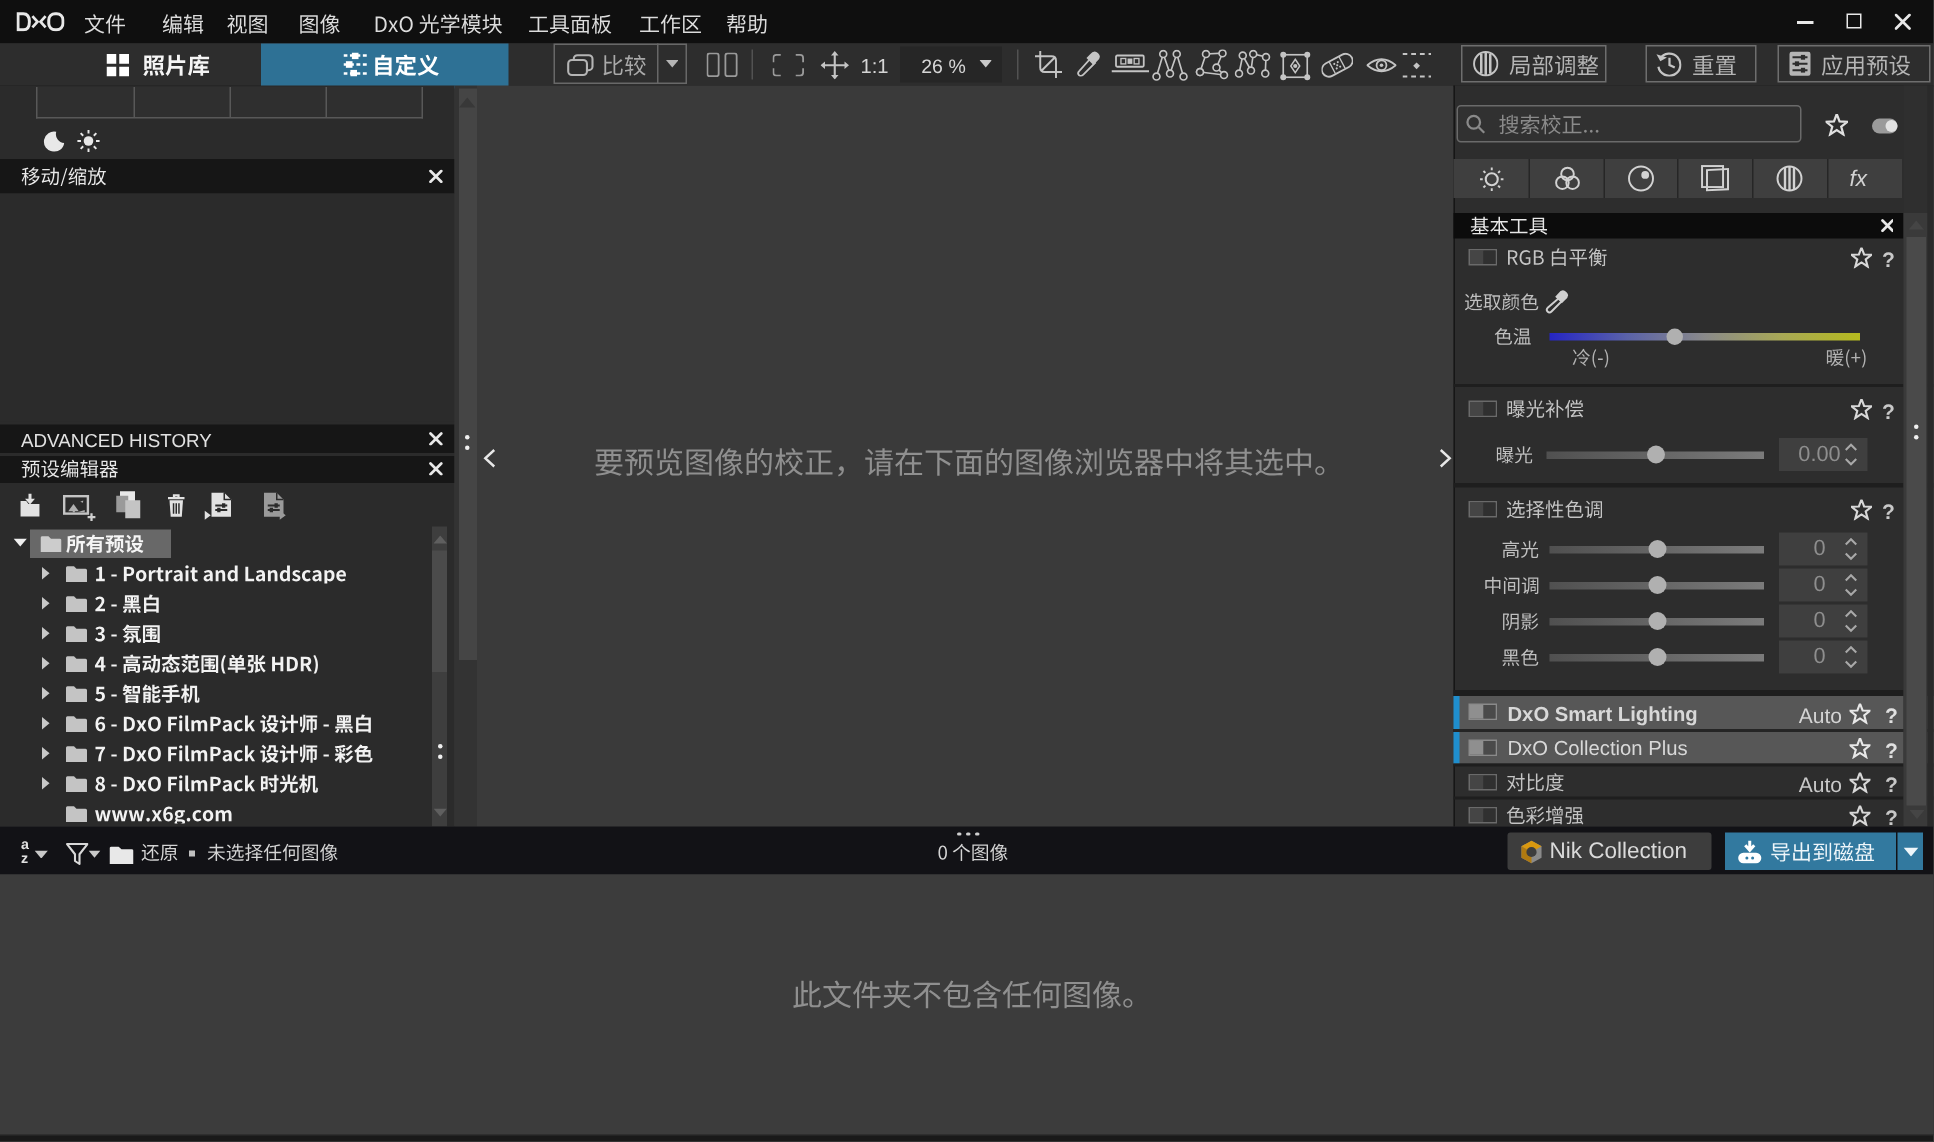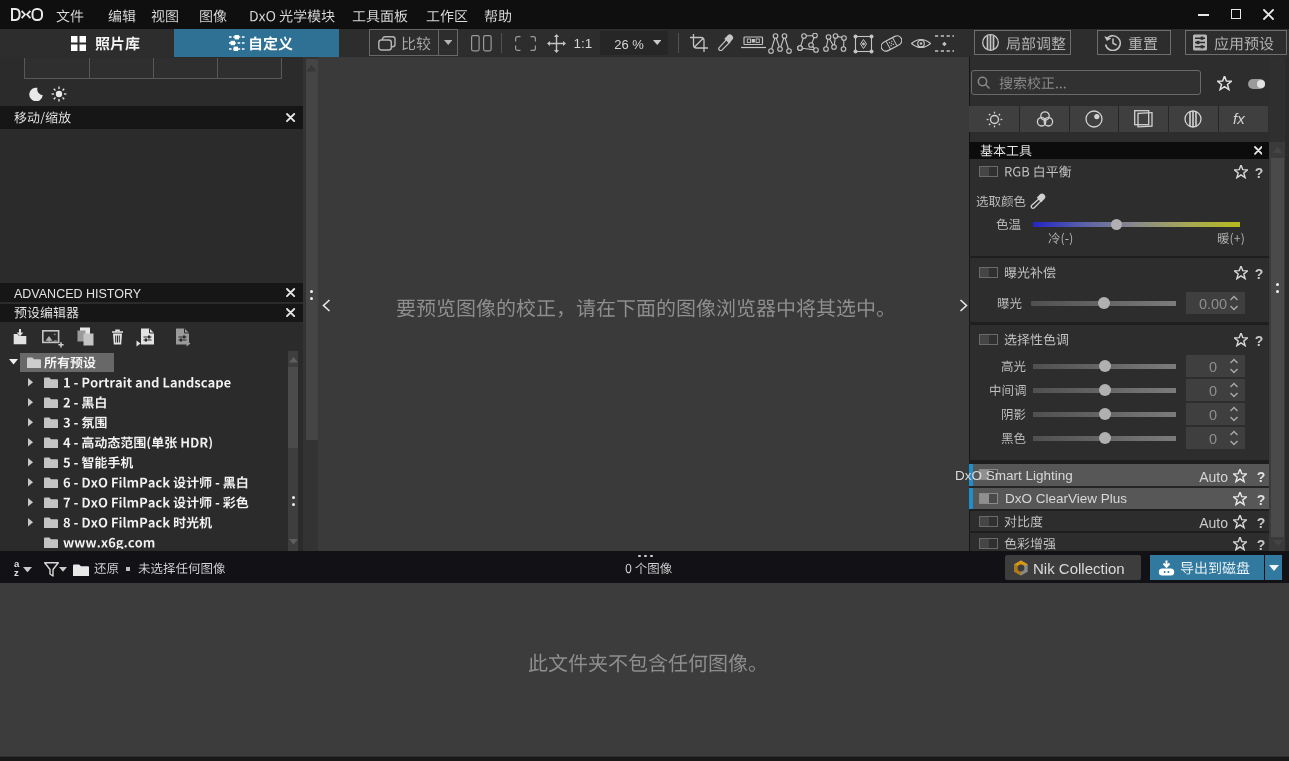--- a/index.html
+++ b/index.html
@@ -539,33 +539,33 @@
     <div style="position:absolute;left:1213px;top:438px;transform:translateX(-50%);font-size:14.5px;color:#8e8e8e;font-weight:400;line-height:0;white-space:nowrap;"><span style="vertical-align:middle">0</span></div>
     <svg style="position:absolute;left:1229px;top:430px;" width="10" height="16" viewBox="0 0 10 16">
       <path d="M1.5 5 L5 1.5 L8.5 5 M1.5 11 L5 14.5 L8.5 11" stroke="#a8a8a8" stroke-width="1.4" fill="none"></path>
     </svg>
     <div style="position:absolute;left:969px;top:460px;width:320px;height:4px;background:#1e1e1e;"></div>
     <div style="position:absolute;left:969px;top:464px;width:320px;height:22px;background:#575757;"></div>
     <div style="position:absolute;left:969px;top:464px;width:4px;height:22px;background:#1f8ecd;"></div>
     <div style="position:absolute;left:979px;top:469px;width:19px;height:11px;border:1px solid #8a8a8a;box-sizing:border-box;"></div>
     <div style="position:absolute;left:980px;top:470px;width:9px;height:9px;background:#8f8f8f;"></div>
     <div style="position:absolute;left:989px;top:470px;width:8px;height:9px;background:#4a4a4a;"></div>
-    <div style="position:absolute;left:955px;top:475.5px;font-size:13.5px;color:#d8d8d8;font-weight:400;line-height:0;white-space:nowrap;"><span style="vertical-align:middle">DxO Smart Lighting</span></div>
+    <div style="position:absolute;left:1005px;top:475.5px;font-size:13.5px;color:#d8d8d8;font-weight:700;line-height:0;white-space:nowrap;"><span style="vertical-align:middle">DxO Smart Lighting</span></div>
     <div style="position:absolute;left:1228px;top:475.5px;transform:translateX(-100%);font-size:14px;color:#d4d4d4;font-weight:400;line-height:0;white-space:nowrap;"><span style="vertical-align:middle">Auto</span></div>
     <svg style="position:absolute;left:1233px;top:468.5px;" width="14" height="14" viewBox="0 0 14 14">
       <polygon points="7.00,0.00 8.73,4.62 13.66,4.84 9.80,7.91 11.11,12.66 7.00,9.94 2.89,12.66 4.20,7.91 0.34,4.84 5.27,4.62" fill="none" stroke="#e8e8e8" stroke-width="1.4" stroke-linejoin="miter"></polygon>
     </svg>
     <div style="position:absolute;left:1261px;top:475.5px;transform:translateX(-50%);font-size:14px;color:#e0e0e0;font-weight:700;line-height:0;white-space:nowrap;"><span style="vertical-align:middle">?</span></div>
     <div style="position:absolute;left:969px;top:486px;width:320px;height:2px;background:#252525;"></div>
     <div style="position:absolute;left:969px;top:488px;width:320px;height:21px;background:#575757;"></div>
     <div style="position:absolute;left:969px;top:488px;width:4px;height:21px;background:#1f8ecd;"></div>
     <div style="position:absolute;left:979px;top:493px;width:19px;height:11px;border:1px solid #8a8a8a;box-sizing:border-box;"></div>
     <div style="position:absolute;left:980px;top:494px;width:9px;height:9px;background:#8f8f8f;"></div>
     <div style="position:absolute;left:989px;top:494px;width:8px;height:9px;background:#4a4a4a;"></div>
-    <div style="position:absolute;left:1005px;top:498.5px;font-size:13.5px;color:#d8d8d8;font-weight:400;line-height:0;white-space:nowrap;"><span style="vertical-align:middle">DxO ClearView Plus</span></div>
+    <div style="position:absolute;left:1005px;top:498.5px;font-size:13.5px;color:#d8d8d8;font-weight:400;line-height:0;white-space:nowrap;"><span style="vertical-align:middle">DxO Collection Plus</span></div>
     <svg style="position:absolute;left:1233px;top:491.5px;" width="14" height="14" viewBox="0 0 14 14">
       <polygon points="7.00,0.00 8.73,4.62 13.66,4.84 9.80,7.91 11.11,12.66 7.00,9.94 2.89,12.66 4.20,7.91 0.34,4.84 5.27,4.62" fill="none" stroke="#e8e8e8" stroke-width="1.4" stroke-linejoin="miter"></polygon>
     </svg>
     <div style="position:absolute;left:1261px;top:498.5px;transform:translateX(-50%);font-size:14px;color:#e0e0e0;font-weight:700;line-height:0;white-space:nowrap;"><span style="vertical-align:middle">?</span></div>
     <div style="position:absolute;left:969px;top:509px;width:320px;height:2px;background:#1e1e1e;"></div>
     <div style="position:absolute;left:979px;top:516px;width:19px;height:11px;border:1px solid #6a6a6a;box-sizing:border-box;"></div>
     <div style="position:absolute;left:980px;top:517px;width:9px;height:9px;background:#454545;"></div>
     <div style="position:absolute;left:989px;top:517px;width:8px;height:9px;background:#303030;"></div>
     <svg style="position:absolute;left:1004.0px;top:515.0px;" width="39.0" height="13" viewBox="0 -880 3000 1000">
       <path fill="#c4c4c4" transform="scale(1,-1)" d="M70 706H410V635H70ZM385 706H398L411 709L460 695Q439 501 390 352Q340 203 266 97Q193 -10 98 -78Q92 -69 83 -57Q74 -45 64 -35Q54 -24 45 -17Q132 40 202 140Q272 240 319 378Q367 516 385 688ZM91 453 144 500Q194 456 246 405Q298 354 346 301Q394 248 433 197Q471 147 495 104L435 49Q413 92 375 143Q337 195 290 249Q244 303 193 356Q142 408 91 453ZM482 599H959V527H482ZM765 840H839V22Q839 -15 829 -35Q819 -54 796 -64Q774 -74 734 -77Q693 -79 630 -79Q628 -68 624 -54Q620 -40 615 -26Q610 -11 605 0Q652 -2 690 -2Q728 -2 741 -2Q754 -1 759 4Q765 9 765 22ZM502 394 563 422Q587 388 610 348Q633 308 650 269Q668 231 676 201L610 168Q602 199 586 238Q569 277 548 318Q526 359 502 394ZM1179 531H1456V456H1179ZM1865 656 1928 590Q1883 551 1827 512Q1772 473 1712 437Q1653 401 1595 368Q1591 381 1580 398Q1569 415 1559 426Q1615 457 1671 496Q1728 536 1779 577Q1829 618 1865 656ZM1534 835H1611V85Q1611 42 1621 30Q1631 18 1665 18Q1673 18 1692 18Q1710 18 1733 18Q1756 18 1776 18Q1796 18 1806 18Q1831 18 1843 37Q1856 57 1861 108Q1867 158 1870 250Q1880 243 1893 236Q1905 228 1918 223Q1932 217 1942 215Q1938 115 1926 56Q1915 -3 1889 -28Q1863 -54 1811 -54Q1804 -54 1782 -54Q1760 -54 1734 -54Q1708 -54 1686 -54Q1664 -54 1657 -54Q1609 -54 1582 -42Q1555 -30 1544 1Q1534 32 1534 87ZM1125 -72Q1123 -63 1116 -51Q1110 -38 1102 -26Q1095 -14 1088 -7Q1101 1 1115 19Q1129 37 1129 69V829H1208V9Q1208 9 1200 4Q1191 -2 1179 -11Q1167 -20 1154 -31Q1142 -42 1134 -53Q1125 -63 1125 -72ZM1125 -72 1115 3 1152 33 1454 126Q1454 115 1454 100Q1455 86 1456 73Q1457 60 1459 50Q1356 17 1294 -4Q1231 -25 1198 -38Q1165 -50 1149 -58Q1133 -66 1125 -72ZM2225 557H2937V495H2225ZM2239 265H2812V203H2239ZM2386 644H2458V389H2701V644H2775V329H2386ZM2792 265H2807L2820 268L2867 243Q2826 166 2758 111Q2691 56 2605 20Q2519 -17 2422 -40Q2325 -62 2222 -74Q2219 -61 2210 -42Q2201 -23 2192 -10Q2287 -2 2379 17Q2472 36 2552 67Q2633 99 2695 145Q2757 191 2792 254ZM2399 215Q2449 149 2534 101Q2618 54 2727 25Q2837 -4 2962 -15Q2954 -23 2946 -34Q2937 -46 2930 -58Q2923 -70 2918 -80Q2791 -65 2679 -31Q2568 2 2480 57Q2392 112 2335 189ZM2161 741H2948V670H2161ZM2126 741H2201V469Q2201 409 2197 339Q2194 268 2184 194Q2174 120 2155 50Q2136 -20 2104 -80Q2097 -74 2084 -67Q2072 -61 2059 -55Q2046 -48 2037 -46Q2068 11 2086 77Q2103 143 2112 212Q2121 281 2124 347Q2126 412 2126 468ZM2473 827 2548 845Q2566 815 2582 779Q2599 742 2606 717L2528 696Q2521 722 2506 759Q2491 797 2473 827Z"></path>

